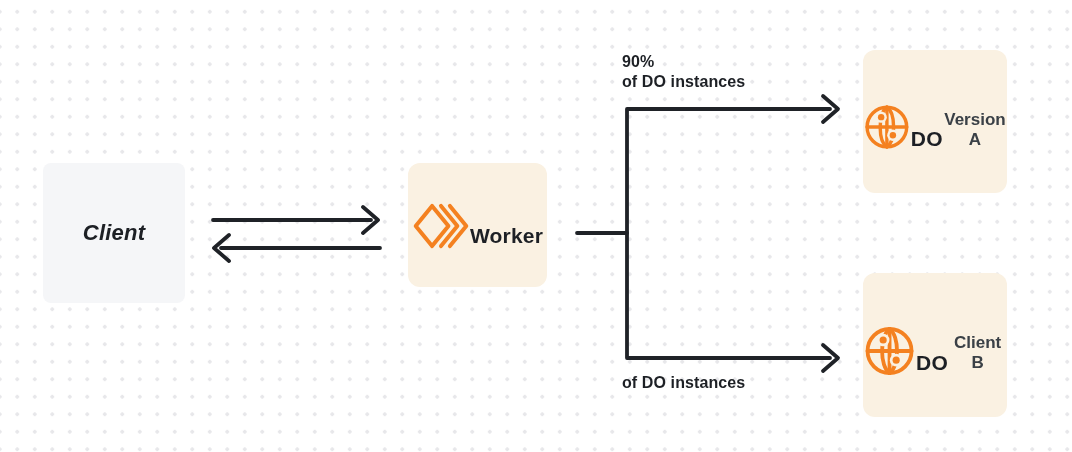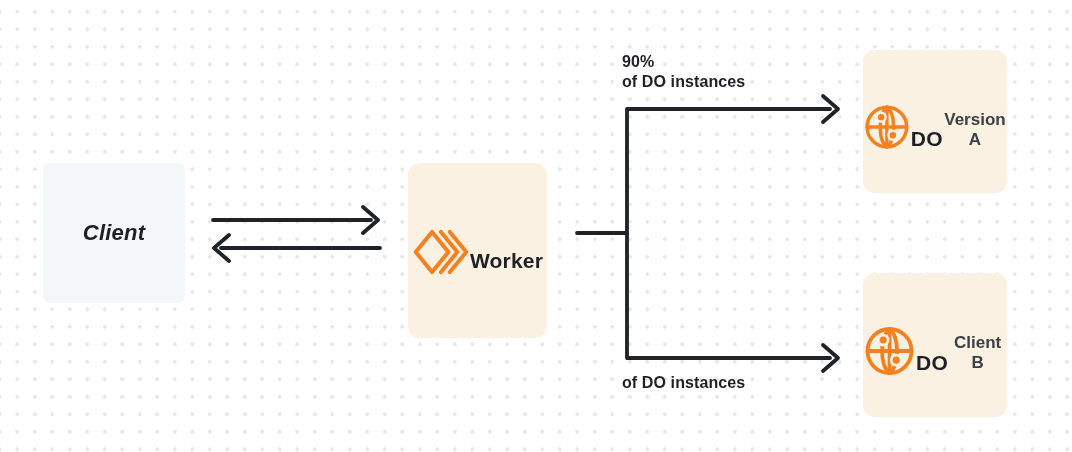--- a/index.html
+++ b/index.html
@@ -53,21 +53,21 @@
     font-style: italic;
   }
   .client-label {
     font-size: 22px;
     font-weight: 700;
     color: var(--text);
     letter-spacing: 0.2px;
   }
   .node-worker {
     left: 408px; top: 163px;
-    width: 139px; height: 175px;
+    width: 139px; height: 124px;
     background: var(--warm-bg);
     border-radius: 12px;
   }
   .worker-logo { width: 58px; height: 48px; margin-top: 2px; }
   .worker-logo path {
     fill: none;
     stroke: var(--accent);
     stroke-width: 5.4;
     stroke-linecap: round;
     stroke-linejoin: round;

